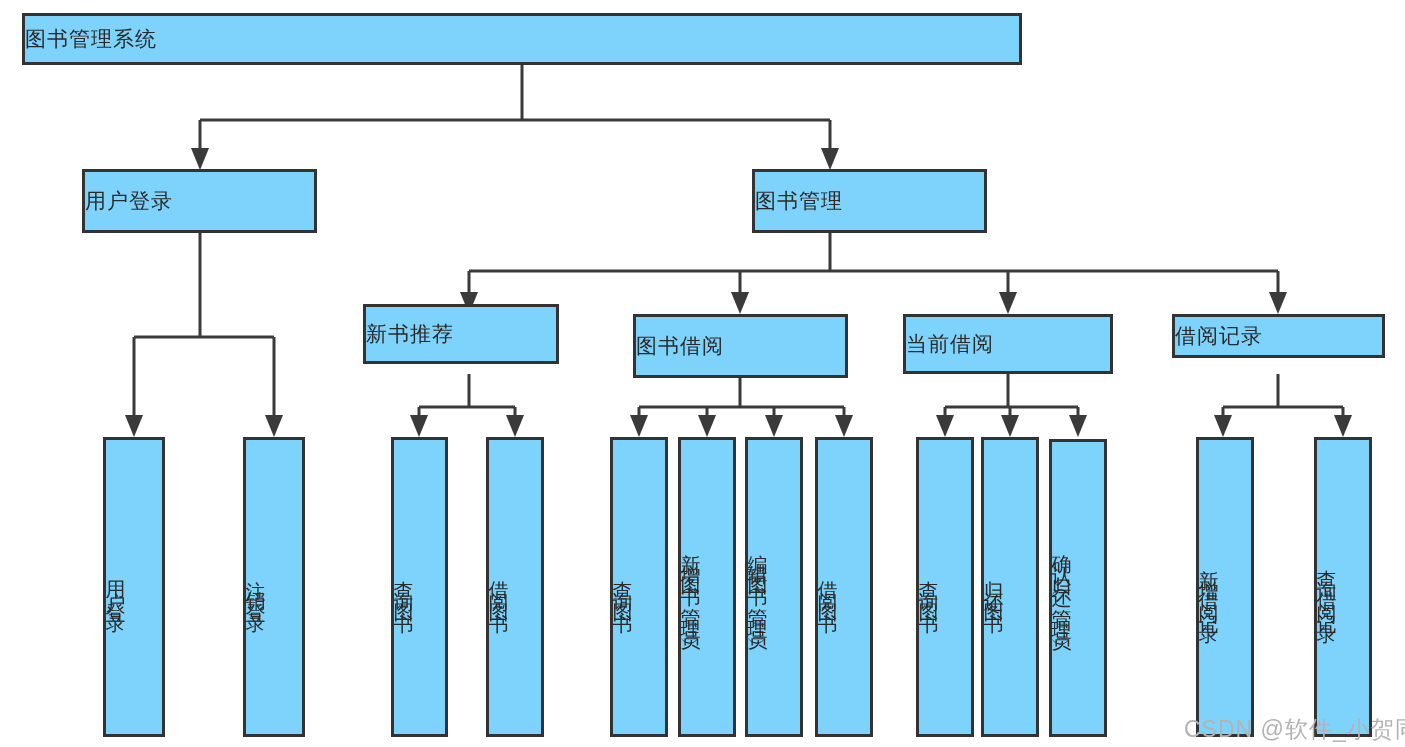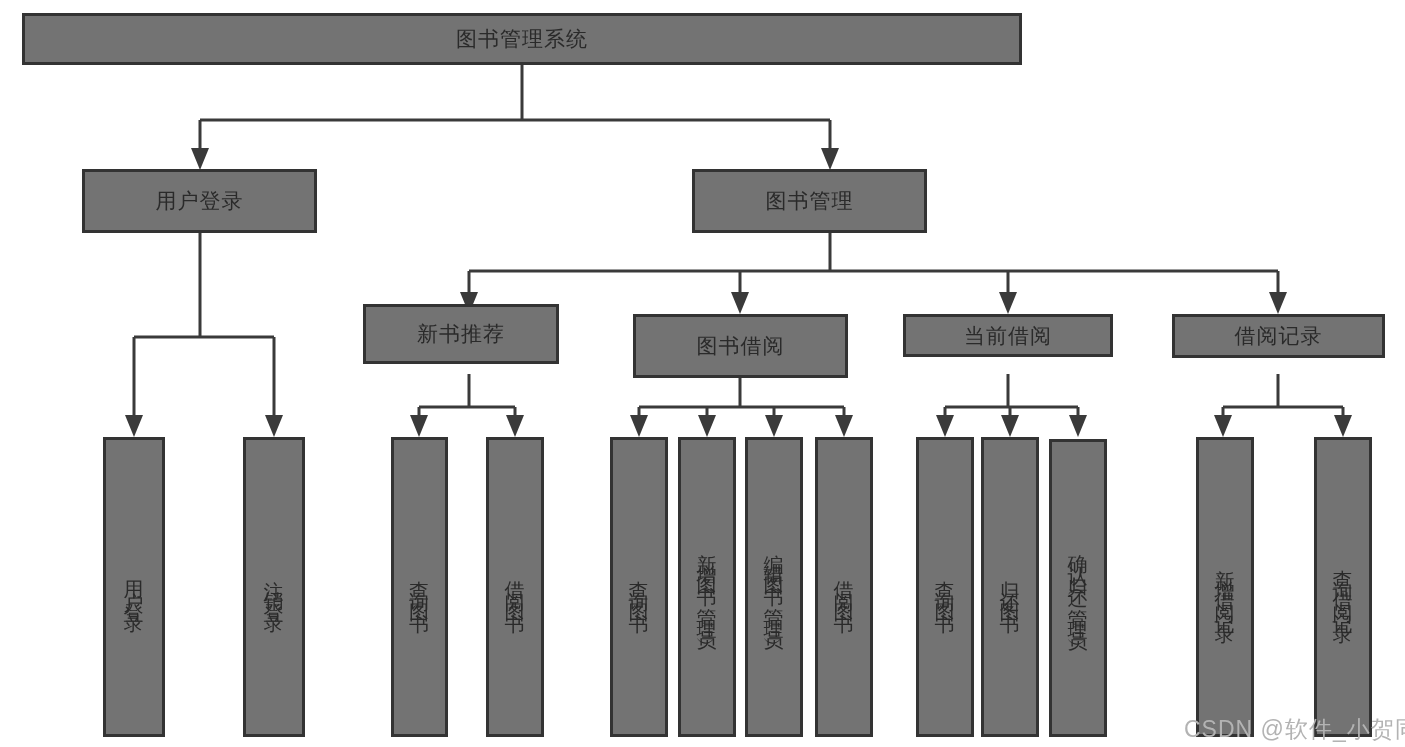--- a/index.html
+++ b/index.html
@@ -17,24 +17,24 @@
   .wires {
     position: absolute;
     left: 0; top: 0;
     width: 1405px; height: 747px;
     z-index: 1;
   }
   .hbox, .vbox {
     position: absolute;
     box-sizing: border-box;
     border: 3px solid #333333;
-    background: #737373;
+    background: #7dd3fc;
     display: flex;
     align-items: center;
-    justify-content: center;
+    justify-content: flex-start;
     color: #2a2a2a;
     z-index: 2;
   }
   .hbox .lbl {
     font-size: 21px;
     letter-spacing: 1px;
     white-space: nowrap;
   }
   .vbox .vlbl {
     writing-mode: vertical-rl;
@@ -101,31 +101,31 @@
     </g>
   </svg>
 
   <div class="hbox" style="left:22px; top:13px; width:1000px; height:52px">
     <span class="lbl">图书管理系统</span>
   </div>
 
   <div class="hbox" style="left:82px; top:169px; width:235px; height:64px">
     <span class="lbl">用户登录</span>
   </div>
-  <div class="hbox" style="left:692px; top:169px; width:235px; height:64px">
+  <div class="hbox" style="left:752px; top:169px; width:235px; height:64px">
     <span class="lbl">图书管理</span>
   </div>
 
   <div class="hbox" style="left:363px; top:304px; width:196px; height:60px">
     <span class="lbl">新书推荐</span>
   </div>
   <div class="hbox" style="left:633px; top:314px; width:215px; height:64px">
     <span class="lbl">图书借阅</span>
   </div>
-  <div class="hbox" style="left:903px; top:314px; width:210px; height:43px">
+  <div class="hbox" style="left:903px; top:314px; width:210px; height:60px">
     <span class="lbl">当前借阅</span>
   </div>
   <div class="hbox" style="left:1172px; top:314px; width:213px; height:44px">
     <span class="lbl">借阅记录</span>
   </div>
 
   <div class="vbox" style="left:103px; top:437px; width:62px; height:300px">
     <span class="vlbl">用户登录</span>
   </div>
   <div class="vbox" style="left:243px; top:437px; width:62px; height:300px">

